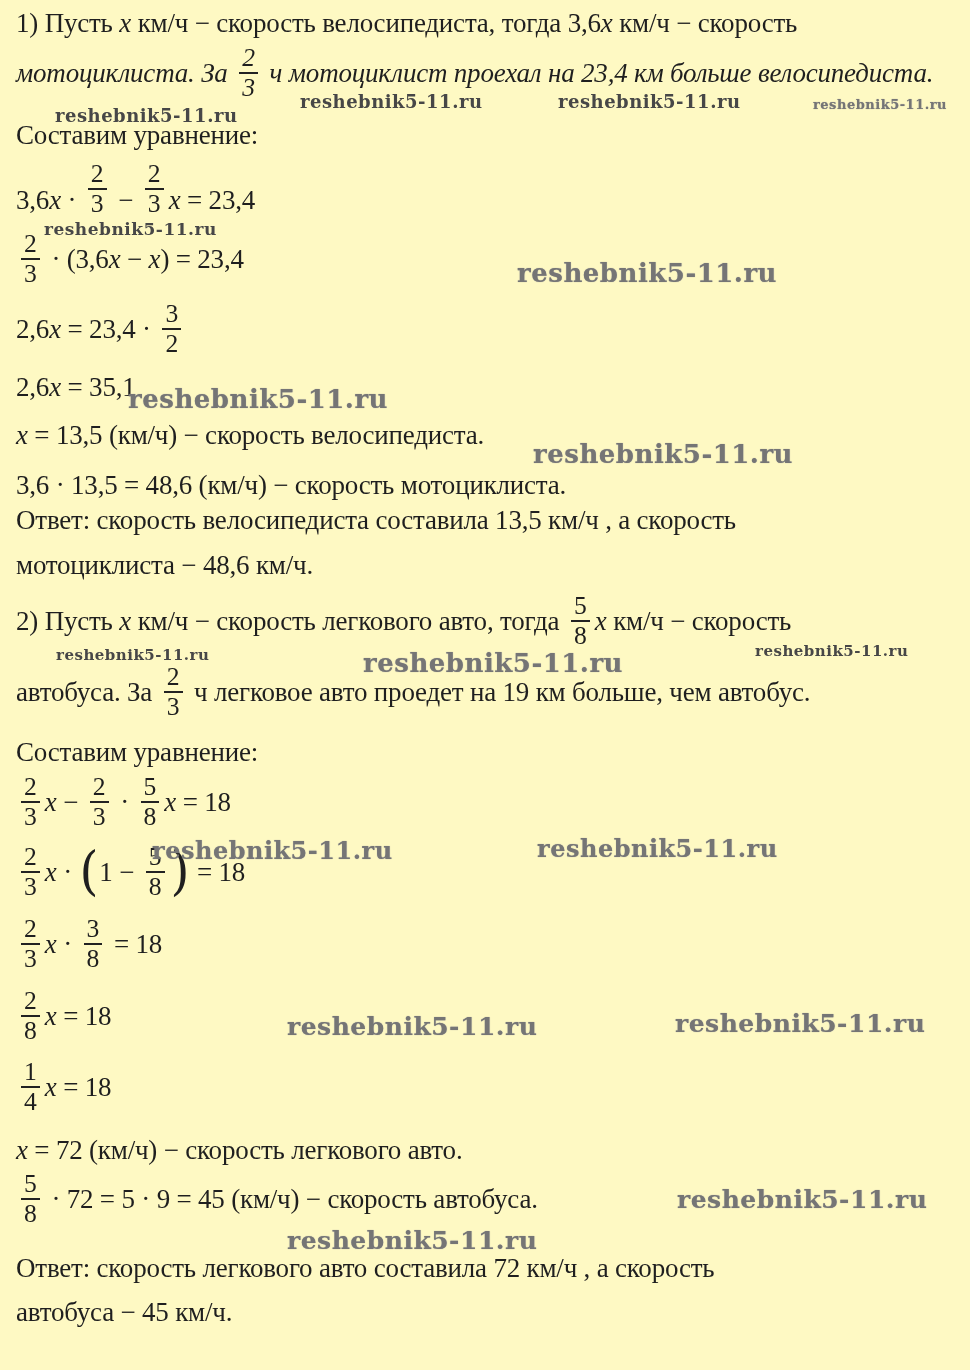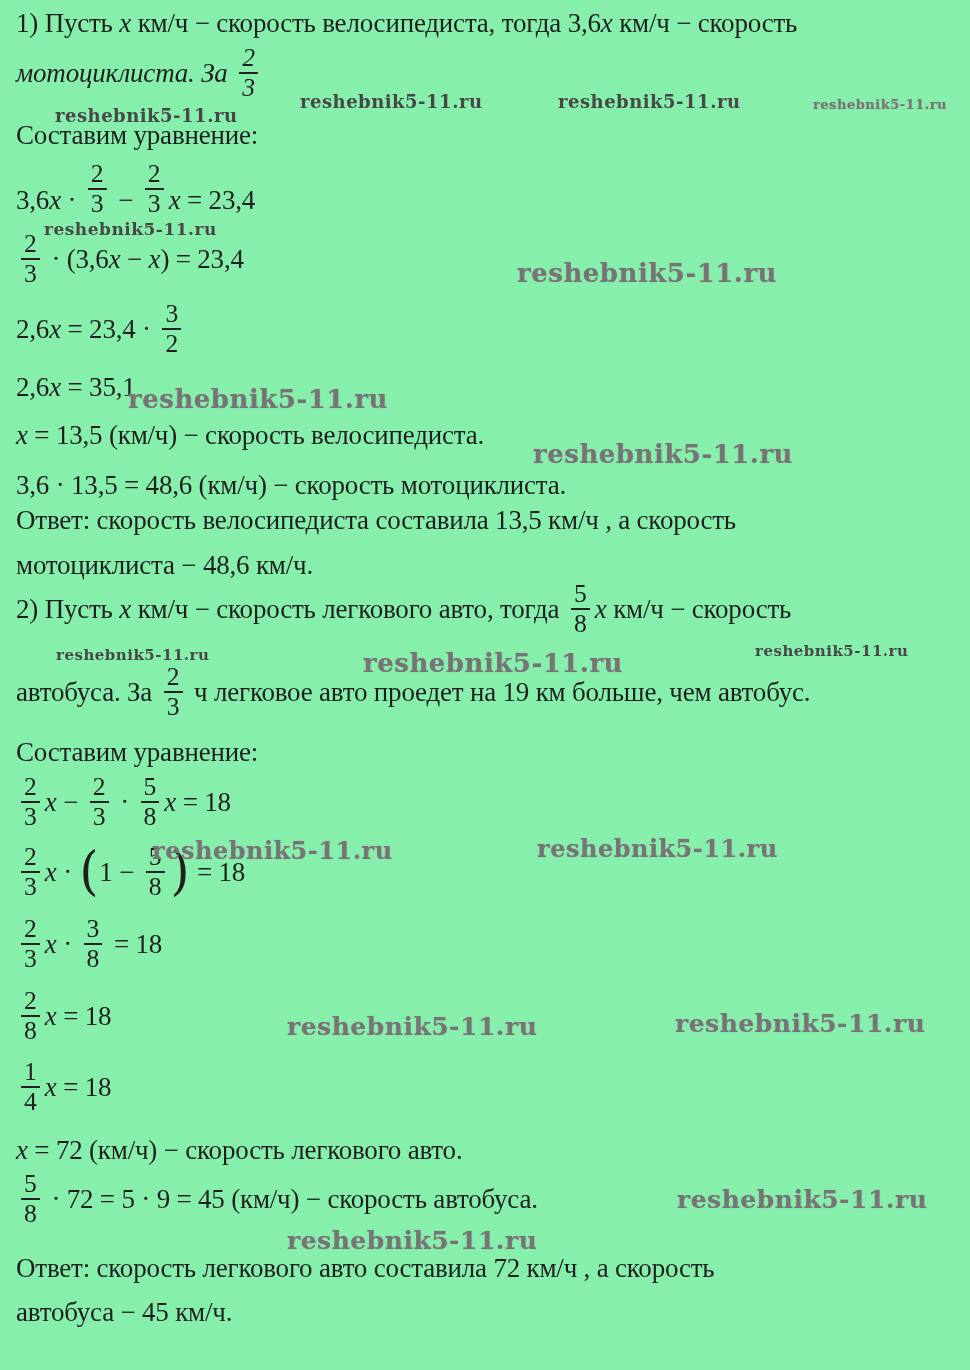--- a/index.html
+++ b/index.html
@@ -1,19 +1,19 @@
 <!DOCTYPE html>
 <html><head>
 <meta charset="utf-8">
 <style>
   html,body{margin:0;padding:0;background:#ffffff;}
   #page{
     position:relative;
     width:970px;height:1370px;
-    background:#86efac;
+    background:#fef9c3;
     font-family:"Liberation Serif","DejaVu Serif",serif;
     color:#1f1f1f;
     font-size:27px;
     overflow:hidden;
     letter-spacing:-0.2px;
   }
   .line{
     position:absolute;
     left:16px;
     display:flex;
@@ -46,21 +46,21 @@
   .line[data-key="p1-l2"]{top:44px;font-style:italic;}
   .line[data-key="p1-setup"]{top:118px;}
   .line[data-key="p1-eq1"]{top:160px;align-items:flex-end;}
   .line[data-key="p1-eq2"]{top:230px;}
   .line[data-key="p1-eq3"]{top:300px;}
   .line[data-key="p1-eq4"]{top:370px;}
   .line[data-key="p1-r1"]{top:418px;}
   .line[data-key="p1-r2"]{top:468px;text-align:right;}
   .line[data-key="p1-a1"]{top:503px;}
   .line[data-key="p1-a2"]{top:548px;}
-  .line[data-key="p2-l1"]{top:580px;}
+  .line[data-key="p2-l1"]{top:592px;}
   .line[data-key="p2-l2"]{top:663px;}
   .line[data-key="p2-setup"]{top:735px;}
   .line[data-key="p2-eq1"]{top:773px;}
   .line[data-key="p2-eq2"]{top:843px;}
   .line[data-key="p2-eq3"]{top:915px;}
   .line[data-key="p2-eq4"]{top:987px;}
   .line[data-key="p2-eq5"]{top:1058px;}
   .line[data-key="p2-r1"]{top:1133px;}
   .line[data-key="p2-r2"]{top:1170px;}
   .line[data-key="p2-a1"]{top:1251px;}
@@ -98,21 +98,21 @@
   .wm16{left:677px;top:1185px;font-size:25px;}
   .wm17{left:287px;top:1226px;font-size:25px;}
 </style>
 </head>
 <body>
 
 <div id="page">
 
   <section>
       <div class="line" data-key="p1-l1"><span class="tx">1) Пусть </span><span class="it">x</span><span class="tx"> км/ч − скорость велосипедиста, тогда 3,6</span><span class="it">x</span><span class="tx"> км/ч − скорость</span></div>
-      <div class="line" data-key="p1-l2"><span class="tx">мотоциклиста. За </span><span class="fr"><span class="n">2</span><span class="d">3</span></span></div>
+      <div class="line" data-key="p1-l2"><span class="tx">мотоциклиста. За </span><span class="fr"><span class="n">2</span><span class="d">3</span></span><span class="tx"> ч мотоциклист проехал на 23,4 км больше велосипедиста.</span></div>
       <div class="line" data-key="p1-setup"><span class="tx">Составим уравнение:</span></div>
       <div class="line" data-key="p1-eq1"><span class="tx">3,6</span><span class="it">x</span><span class="tx"> · </span><span class="fr"><span class="n">2</span><span class="d">3</span></span><span class="tx"> − </span><span class="fr"><span class="n">2</span><span class="d">3</span></span><span class="it">x</span><span class="tx"> = 23,4</span></div>
       <div class="line" data-key="p1-eq2"><span class="fr"><span class="n">2</span><span class="d">3</span></span><span class="tx"> · (3,6</span><span class="it">x</span><span class="tx"> − </span><span class="it">x</span><span class="tx">) = 23,4</span></div>
       <div class="line" data-key="p1-eq3"><span class="tx">2,6</span><span class="it">x</span><span class="tx"> = 23,4 · </span><span class="fr"><span class="n">3</span><span class="d">2</span></span></div>
       <div class="line" data-key="p1-eq4"><span class="tx">2,6</span><span class="it">x</span><span class="tx"> = 35,1</span></div>
       <div class="line" data-key="p1-r1"><span class="it">x</span><span class="tx"> = 13,5 (км/ч) − скорость велосипедиста.</span></div>
       <div class="line" data-key="p1-r2"><span class="tx">3,6 · 13,5 = 48,6 (км/ч) − скорость мотоциклиста.</span></div>
       <div class="line" data-key="p1-a1"><span class="tx">Ответ: скорость велосипедиста составила 13,5 км/ч , а скорость</span></div>
       <div class="line" data-key="p1-a2"><span class="tx">мотоциклиста − 48,6 км/ч.</span></div>
     </section>

